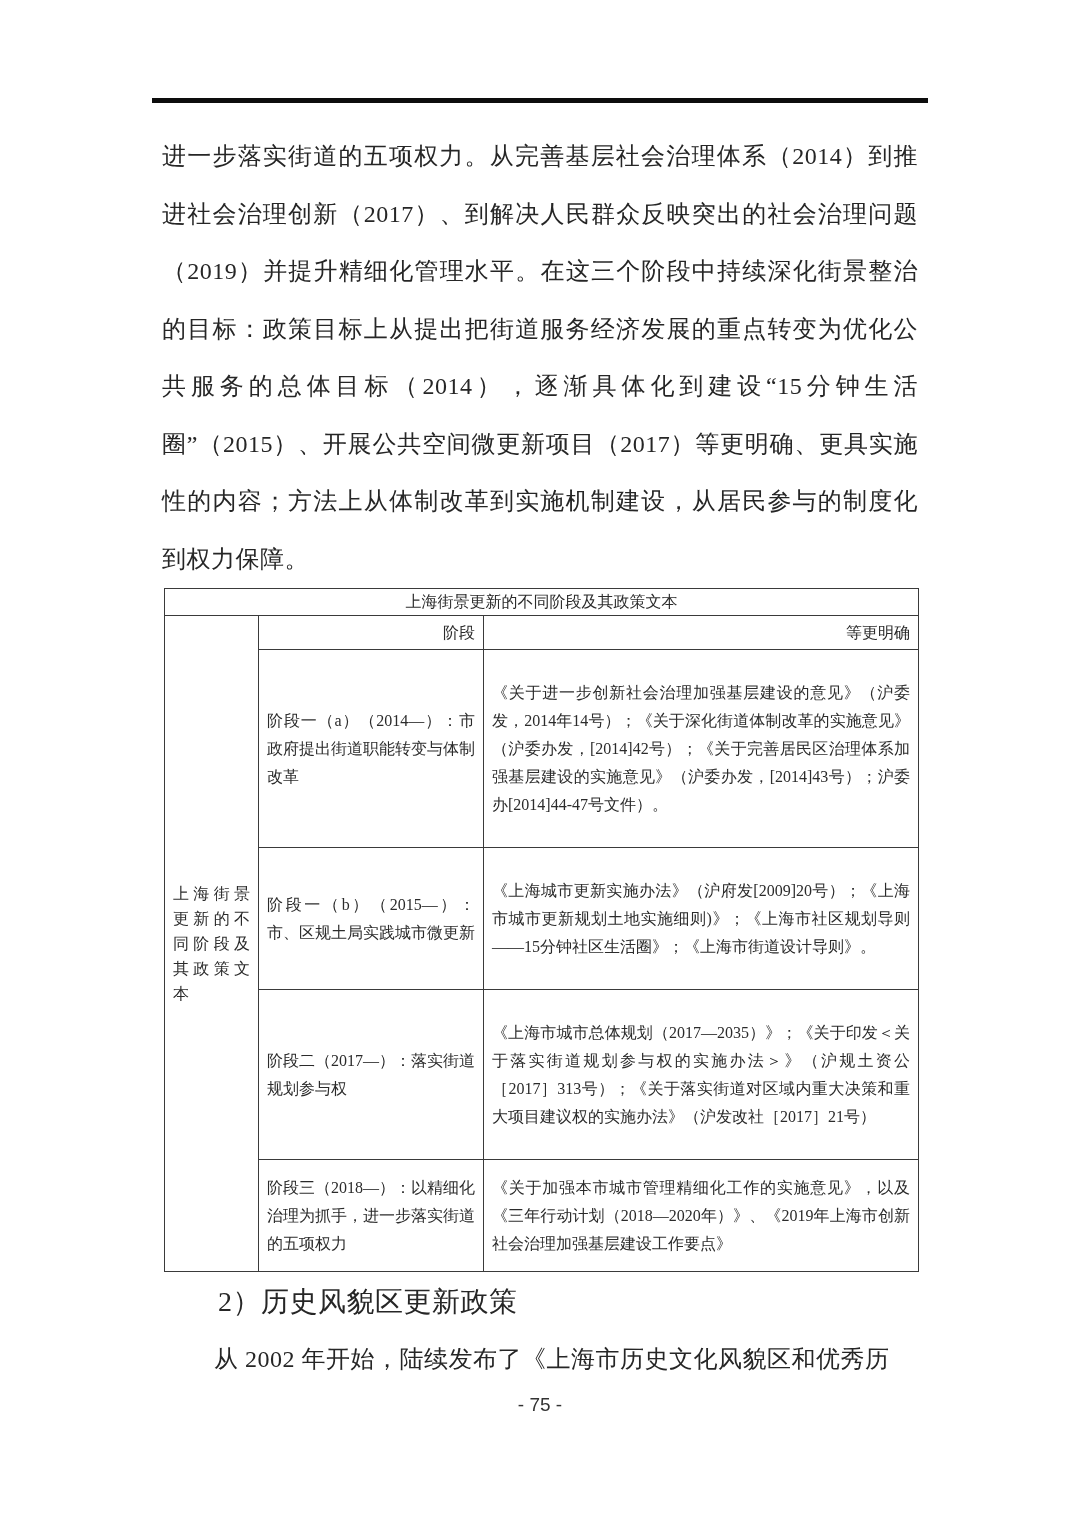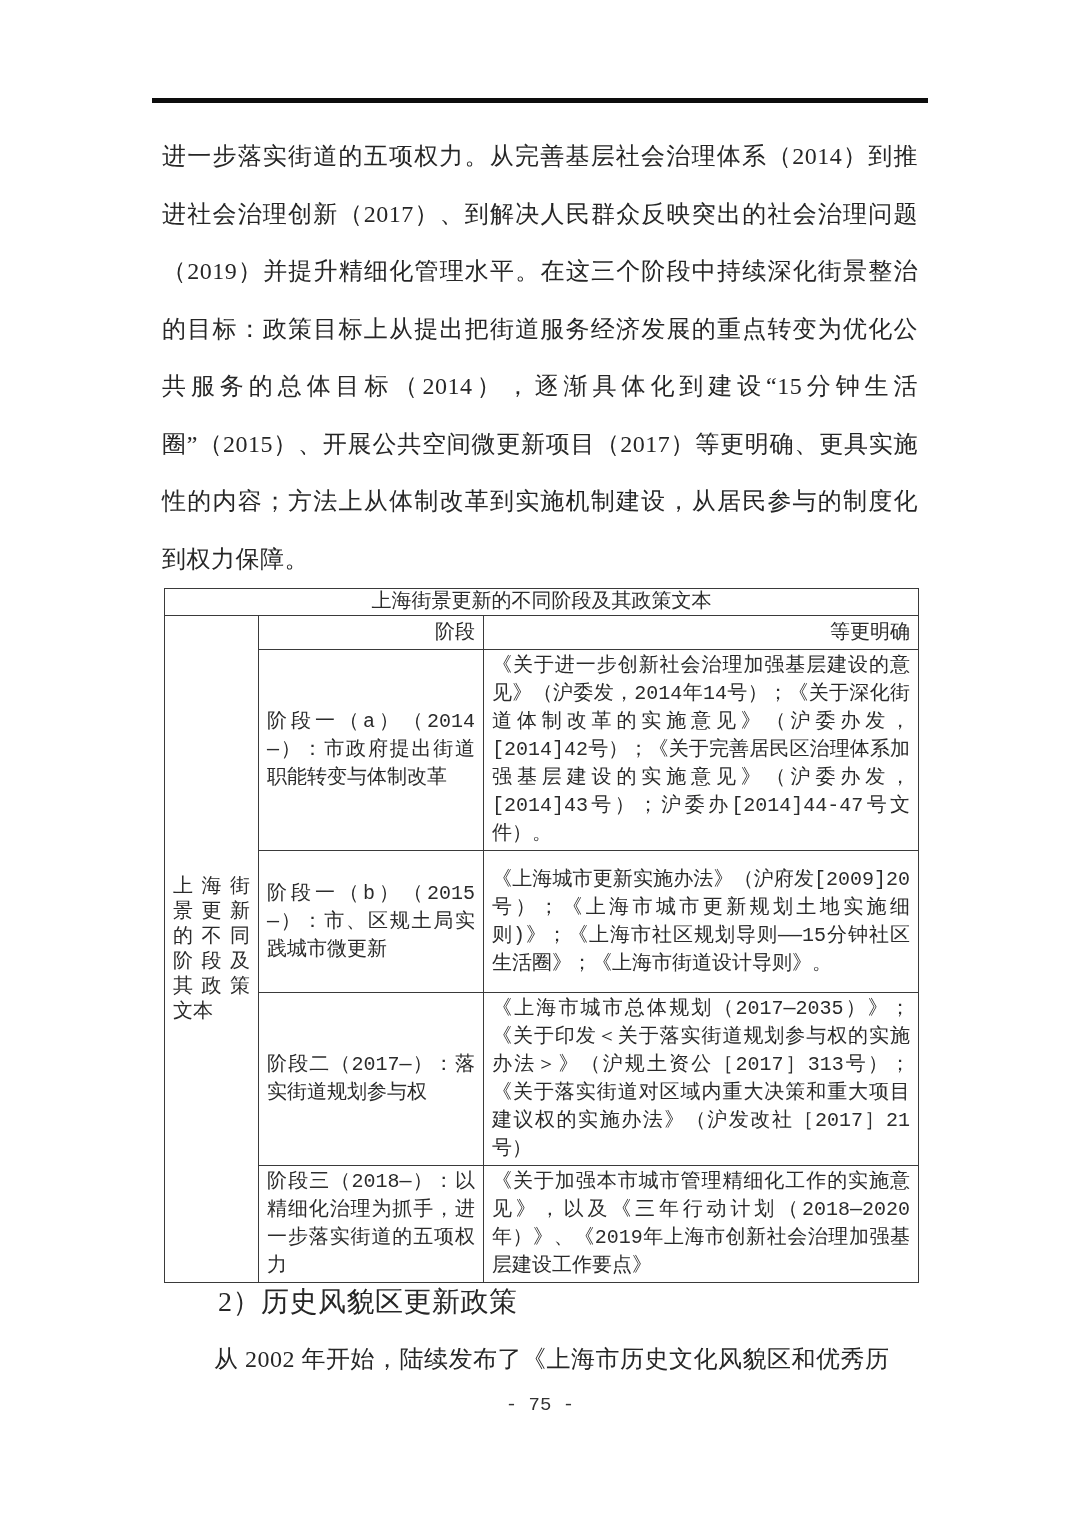--- a/index.html
+++ b/index.html
@@ -35,23 +35,22 @@
     text-justify: inter-character;
     letter-spacing: 0.5px;
   }
   .policy-table {
     position: absolute;
     top: 588px;
     left: 164px;
     width: 754px;
     border-collapse: collapse;
     table-layout: fixed;
-    font-size: 20px;
+    font-size: 16px;
     color: #2b2b2b;
-    font-family: Liberation Mono, monospace;
   }
   .policy-table td {
     border: 1.5px solid #3a3a3a;
     vertical-align: middle;
     padding: 2px 8px;
     line-height: 28px;
   }
   .t-title {
     text-align: center;
     height: 24px;
@@ -102,21 +101,21 @@
     letter-spacing: 0.5px;
   }
   .page-number {
     position: absolute;
     top: 1394px;
     left: 0;
     width: 1080px;
     text-align: center;
     font-size: 19px;
     color: #333333;
-    font-family: Liberation Mono, monospace;
+    font-family: Liberation Sans, sans-serif;
   }
 </style>
 </head>
 <body>
 
 <div class="page">
 
   <div class="header-rule"></div>
 
   <div class="para1">进一步落实街道的五项权力。从完善基层社会治理体系（2014）到推进社会治理创新（2017）、到解决人民群众反映突出的社会治理问题（2019）并提升精细化管理水平。在这三个阶段中持续深化街景整治的目标：政策目标上从提出把街道服务经济发展的重点转变为优化公共服务的总体目标（2014），逐渐具体化到建设“15分钟生活圈”（2015）、开展公共空间微更新项目（2017）等更明确、更具实施性的内容；方法上从体制改革到实施机制建设，从居民参与的制度化到权力保障。</div>

